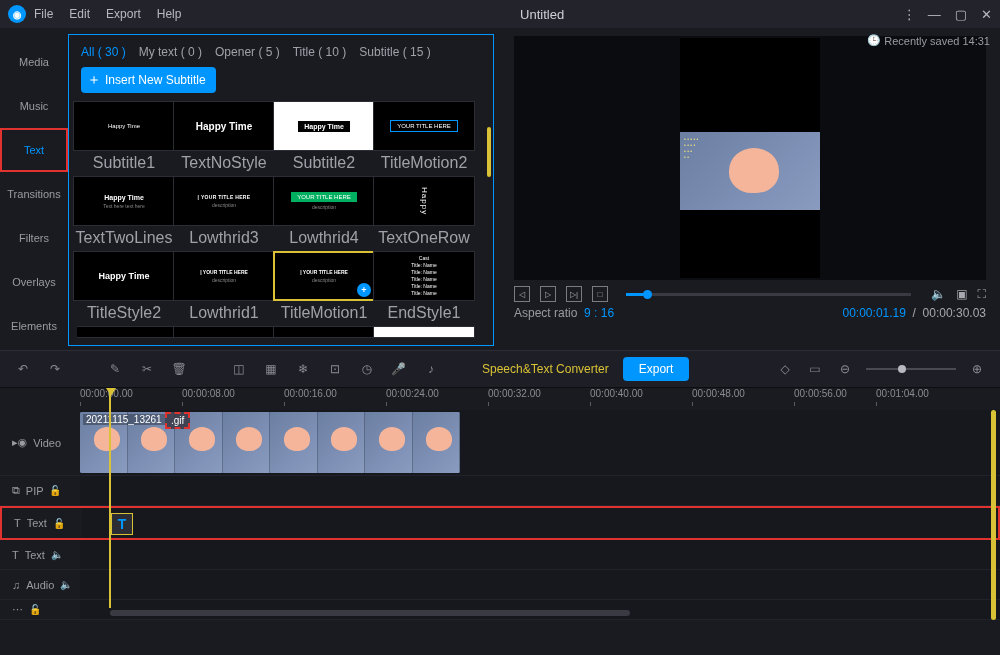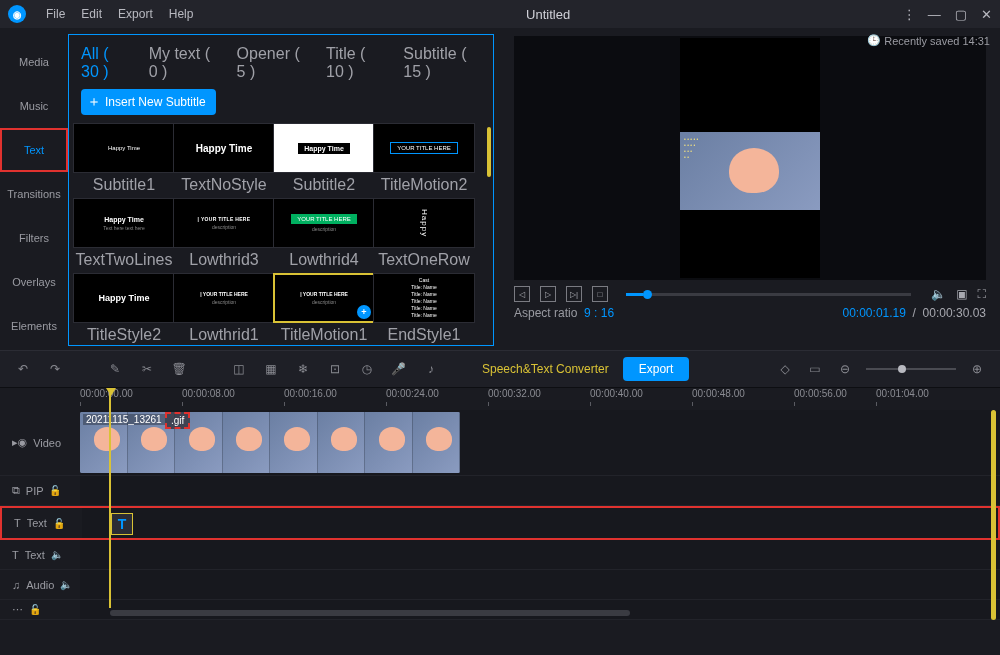--- a/index.html
+++ b/index.html
@@ -1,39 +1,39 @@
 <!DOCTYPE html>
 <html><head>
 <meta charset="utf-8">
 <style>
 * { margin: 0; padding: 0; box-sizing: border-box; font-family: -apple-system, BlinkMacSystemFont, "Segoe UI", Arial, sans-serif; }
 body { width: 1000px; height: 655px; background: #1a1b21; color: #a8a9b0; overflow: hidden; font-size: 12px; user-select: none; }
 
 
 .titlebar { height: 28px; background: #23242b; display: flex; align-items: center; padding: 0 8px; }
 .titlebar .logo { width: 18px; height: 18px; border-radius: 50%; background: #0096ff; display: flex; align-items: center; justify-content: center; color: #fff; font-size: 10px; font-weight: bold; }
-.titlebar .menu { display: flex; gap: 16px; margin-left: 20px; color: #b8b9c0; font-size: 12px; }
+.titlebar .menu { display: flex; gap: 16px; margin-left: 8px; color: #b8b9c0; font-size: 12px; }
 .titlebar .menu span { cursor: pointer; }
 .titlebar .title { flex: 1; text-align: center; color: #d0d1d8; font-size: 13px; }
 .titlebar .controls { display: flex; gap: 14px; color: #b8b9c0; align-items: center; }
 .titlebar .controls span { cursor: pointer; font-size: 13px; }
 .titlebar .dots { font-size: 16px; letter-spacing: -2px; }
 
 
 .top-area { height: 322px; display: flex; }
 .saved-label { position: absolute; right: 10px; top: 34px; font-size: 11px; color: #9a9ba2; display: flex; gap: 3px; align-items: center; }
 
 
 .sidenav { width: 68px; background: #1a1b21; display: flex; flex-direction: column; padding-top: 12px; }
 .sidenav .item { height: 44px; display: flex; align-items: center; justify-content: center; font-size: 11px; color: #9a9ba2; cursor: pointer; }
 .sidenav .item.active { border: 2px solid #e0322f; color: #0096ff; }
 
 
 .media-panel { width: 426px; border: 1px solid #0096ff; margin-top: 6px; margin-bottom: 4px; display: flex; flex-direction: column; position: relative; }
-.media-tabs { display: flex; gap: 19px; padding: 10px 12px 4px 12px; font-size: 16px; color: #a0a1a8; }
+.media-tabs { display: flex; gap: 13px; padding: 10px 12px 4px 12px; font-size: 12px; color: #a0a1a8; }
 .media-tabs span { cursor: pointer; }
 .media-tabs .active { color: #0096ff; }
 .insert-btn { margin: 4px 0 8px 12px; background: #0096ff; color: #fff; border-radius: 4px; padding: 4px 10px 4px 6px; display: inline-flex; align-items: center; gap: 4px; font-size: 12px; width: fit-content; cursor: pointer; }
 .insert-btn .plus { font-size: 14px; }
 .thumb-grid { flex: 1; overflow: hidden; padding: 0 8px; display: flex; flex-direction: column; gap: 4px; }
 .thumb-row { display: flex; gap: 6px; }
 .thumb-cell { width: 94px; display: flex; flex-direction: column; align-items: center; gap: 3px; }
 .thumb { width: 102px; height: 50px; background: #000; border: 1px solid #2b2c34; display: flex; align-items: center; justify-content: center; color: #fff; font-size: 7px; text-align: center; position: relative; flex-direction: column; gap: 2px; cursor: pointer; }
 .thumb.white { background: #fff; color: #000; }
 .thumb.selected { border: 2px solid #d9c235; }

